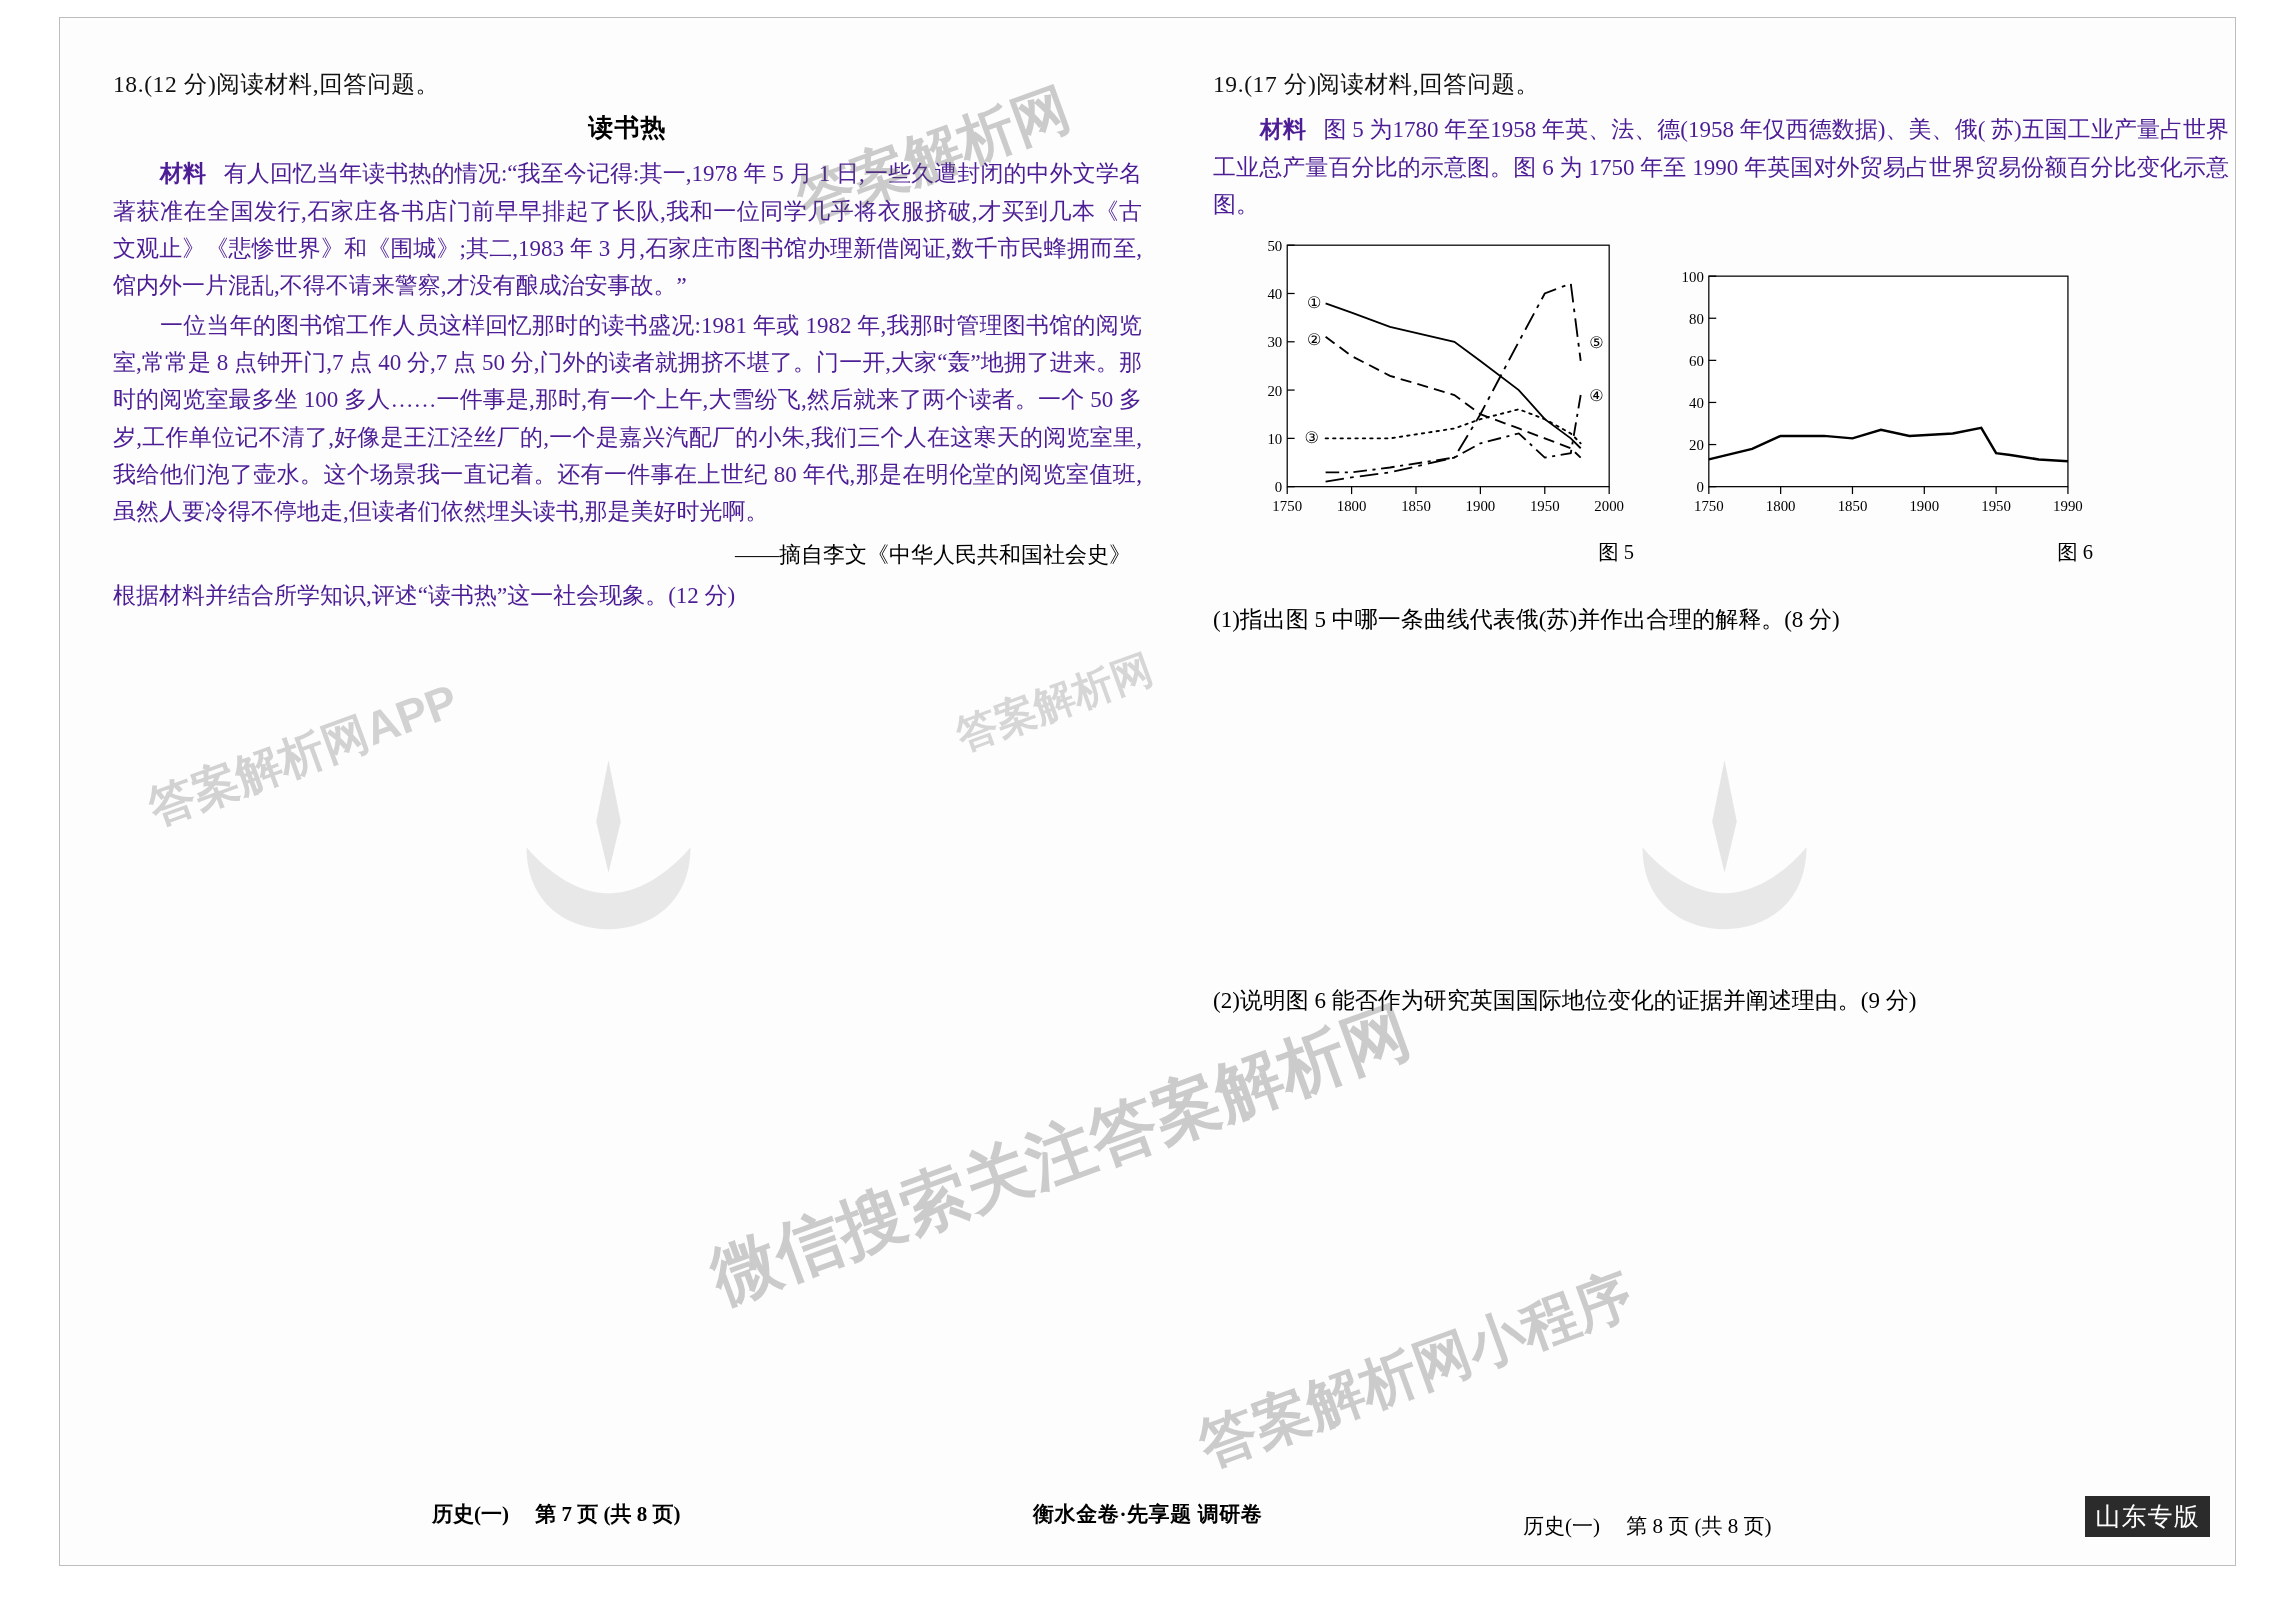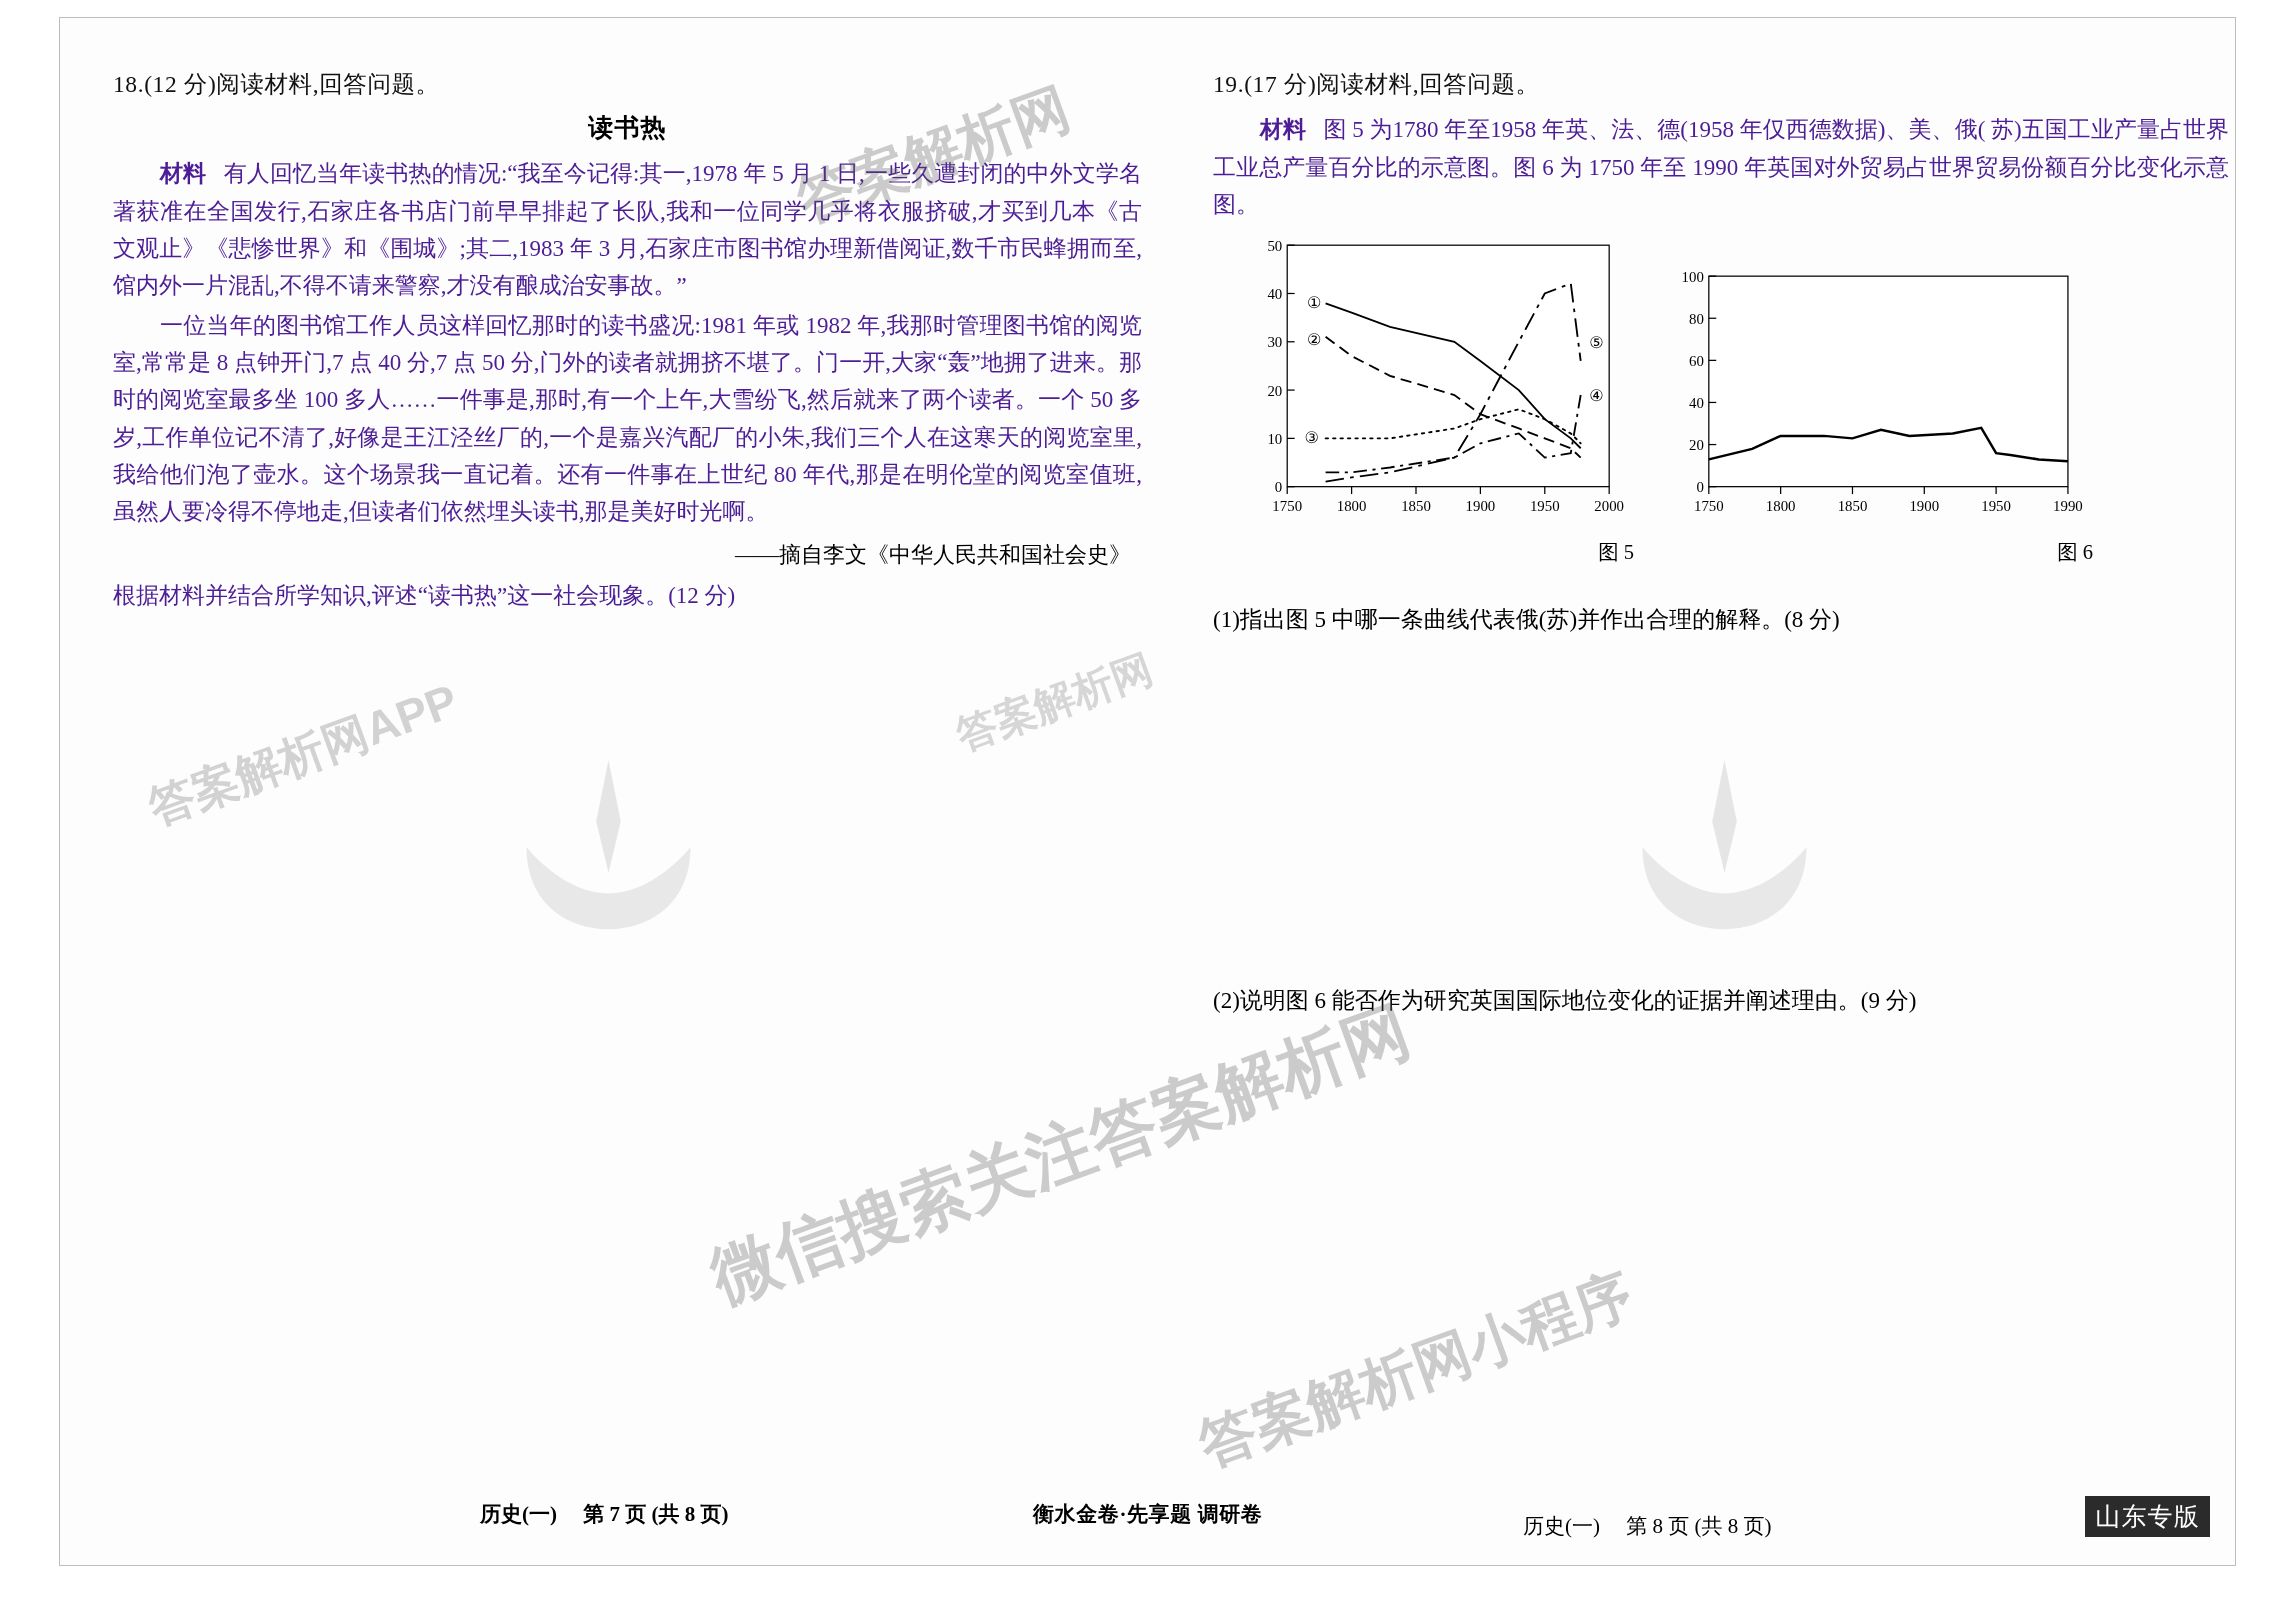--- a/index.html
+++ b/index.html
@@ -112,21 +112,20 @@
     right: 0;
     bottom: 28.5px;
     height: 37px;
   }
   .f-left {
     position: absolute;
     left: 372px;
     top: 0;
     font-size: 21px;
     white-space: nowrap;
-    margin-left: 48px;
   }
   .f-left .b { font-weight: bold; }
   .f-center {
     position: absolute;
     left: 973px;
     top: 0;
     font-size: 21px;
     font-weight: bold;
     white-space: nowrap;
     letter-spacing: 0.6px;

